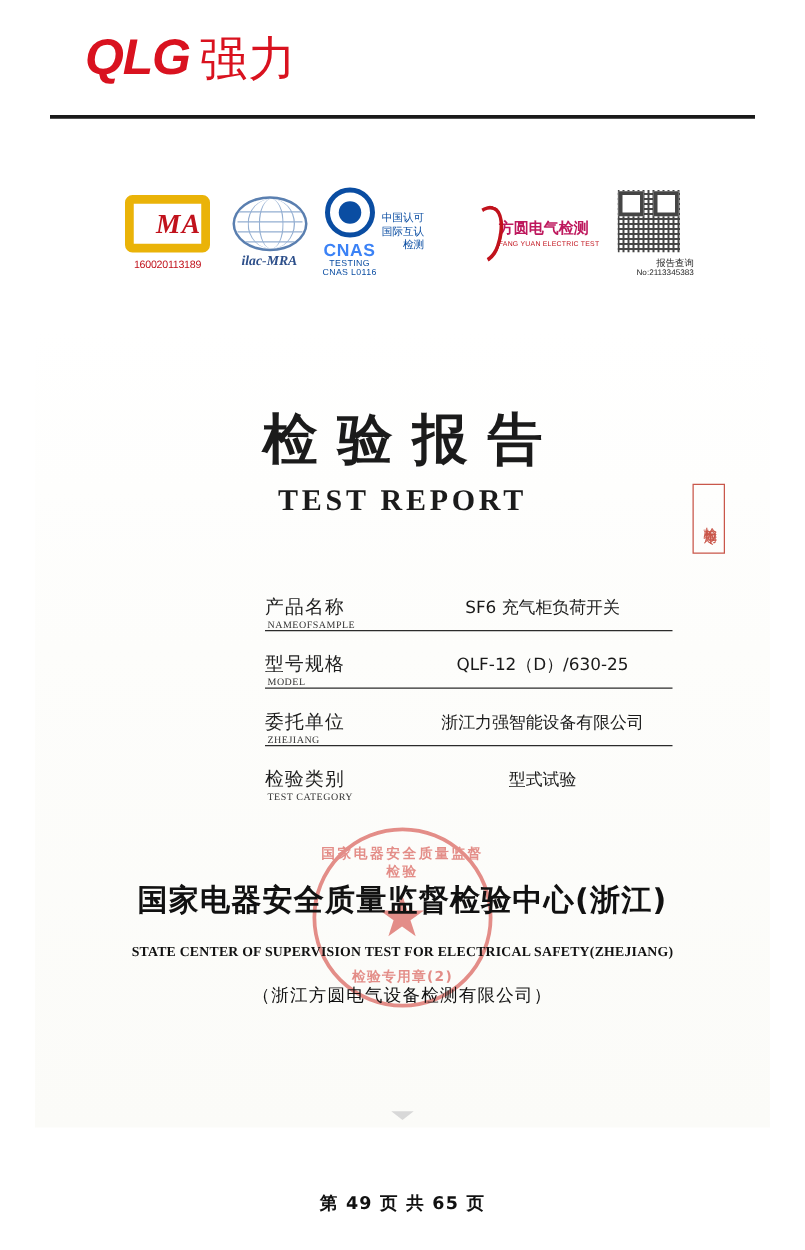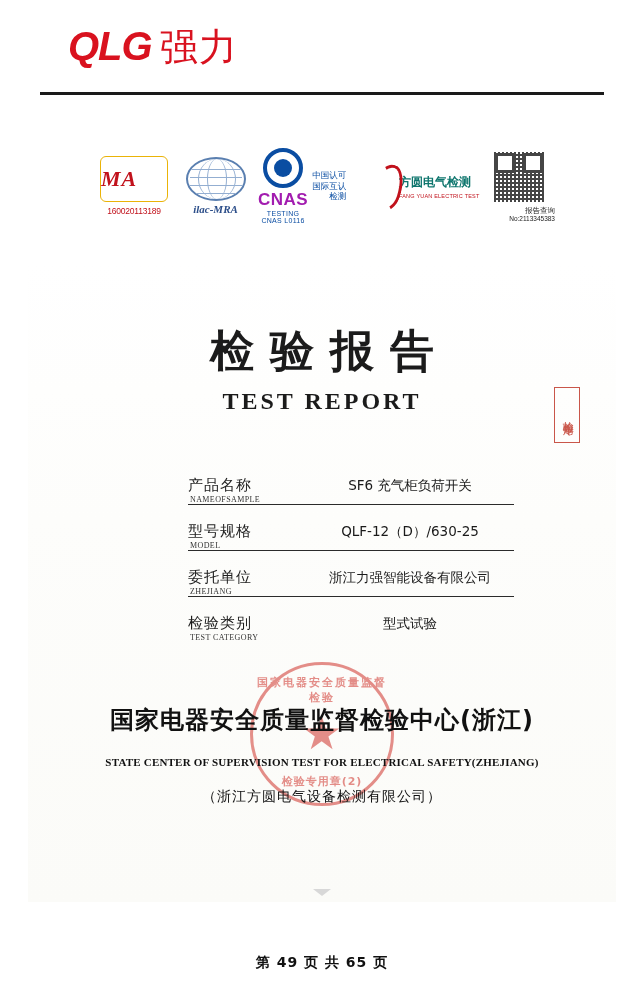--- a/index.html
+++ b/index.html
@@ -61,24 +61,24 @@
   }
   .logo-box { position: relative; text-align: center; }
 
   
   .cma {
     width: 78px;
   }
   .cma .cma-badge {
     width: 68px; height: 46px;
     margin: 0 auto;
-    border: 1px solid #eab308;
+    border: 7px solid #eab308;
     border-radius: 6px;
     position: relative;
-    display: flex; align-items: center; justify-content: flex-start;
+    display: flex; align-items: center; justify-content: flex-end;
   }
   .cma .cma-badge span {
     font-family: "Liberation Serif", serif;
     font-weight: bold;
     font-style: italic;
     font-size: 22px;
     color: #c1121c;
     letter-spacing: 1px;
   }
   .cma .cma-no {
@@ -138,22 +138,22 @@
   .cnas-ring::after {
     content: "";
     position: absolute; left: 50%; top: 50%;
     width: 18px; height: 18px; margin: -9px 0 0 -9px;
     border-radius: 50%;
     background: #0a4da2;
   }
   .cnas-word {
     font-family: "Liberation Sans", sans-serif;
     font-weight: bold;
-    font-size: 17px;
-    color: #a21caf;
+    font-size: 14px;
+    color: #3b82f6;
     letter-spacing: 0.5px;
   }
   .cnas-sub {
     font-family: "Liberation Sans", sans-serif;
     font-size: 7px;
     color: #0a4da2;
     letter-spacing: 0.3px;
   }
   .cnas-right {
     font-family: "DejaVu Sans", sans-serif;
@@ -177,21 +177,21 @@
     border-radius: 50% 50% 50% 50% / 40% 60% 40% 60%;
     border-left-color: transparent;
     border-bottom-color: transparent;
     transform: rotate(18deg);
   }
   .fy-txt { text-align: left; }
   .fy-cn {
     font-family: "DejaVu Sans", sans-serif;
     font-size: 12px;
     font-weight: bold;
-    color: #0f766e;
+    color: #be185d;
     white-space: nowrap;
   }
   .fy-en {
     font-family: "Liberation Sans", sans-serif;
     font-size: 5.5px;
     color: #c1121c;
     letter-spacing: 0.2px;
     white-space: nowrap;
     margin-top: 2px;
   }
@@ -284,21 +284,21 @@
     align-items: center;
     justify-content: center;
     letter-spacing: 1px;
     opacity: 0.85;
   }
 
   
   .fields {
     position: absolute;
     top: 214px;
-    left: 160px;
+    left: 184px;
     width: 326px;
   }
   .field-row {
     position: relative;
     height: 46px;
   }
   .field-label {
     position: absolute;
     left: 0; top: 0;
     font-family: "DejaVu Sans", sans-serif;

